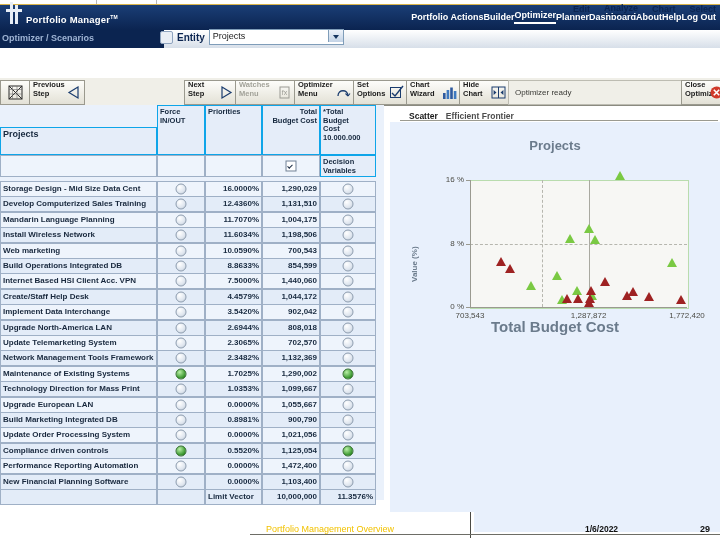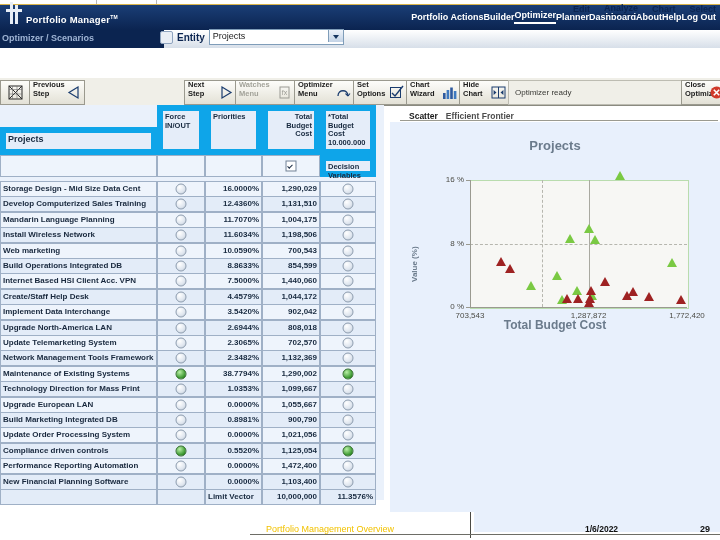--- a/index.html
+++ b/index.html
@@ -60,21 +60,21 @@
   .combo .arw:after{content:"";position:absolute;left:4px;top:6px;border-left:3px solid transparent;border-right:3px solid transparent;border-top:4px solid #111;}
 
   
   .ctabs{position:absolute;left:405px;top:105px;height:16px;display:flex;align-items:flex-end;}
   .ctab{font-size:8.5px;color:#4d4d4d;padding:0 4px;font-weight:bold;}
   .ctab.active{color:#1a1a1a;}
   .ctabline{position:absolute;left:400px;top:120px;width:318px;height:1px;background:#9a9a90;}
 
   
   .gridwrap{position:absolute;left:0;top:105px;width:384px;height:395px;background:#eaf1fb;}
-  .ghdr{position:absolute;box-sizing:border-box;border:6px solid #0ea5e9;background:#e5edf9;font-size:7.5px;font-weight:bold;color:#17293f;line-height:8.5px;padding:2px;}
+  .ghdr{position:absolute;box-sizing:border-box;border:1px solid #0ea5e9;background:#e5edf9;font-size:7.5px;font-weight:bold;color:#17293f;line-height:8.5px;padding:2px;}
   .rowlbl{position:absolute;left:0;box-sizing:border-box;width:157px;height:16px;border:1px solid #9fb0c6;background:#eef4fc;
           font-size:8px;font-weight:bold;color:#18283d;padding-left:2px;line-height:14px;white-space:nowrap;overflow:hidden;}
   .rowlbl.alt{background:#e3ecf8;}
   .cnum{position:absolute;box-sizing:border-box;height:16px;border:1px solid #9fb0c6;font-size:8px;font-weight:bold;color:#17293f;
         text-align:right;padding-right:2px;line-height:14px;background:#eef4fc;}
   .cnum.alt{background:#e3ecf8;}
   .ccell{position:absolute;box-sizing:border-box;height:16px;border:1px solid #9fb0c6;background:#eef4fc;}
   .ccell.alt{background:#e3ecf8;}
   .knob{position:absolute;left:50%;top:50%;transform:translate(-50%,-50%);width:9px;height:9px;border-radius:50%;
         background:radial-gradient(circle at 35% 30%,#ffffff,#dfe6ef 60%,#b9c3cf);border:1px solid #8d9cae;}
@@ -87,21 +87,21 @@
   .chart-title{position:absolute;left:0;top:16px;width:330px;text-align:center;font-size:13px;font-weight:bold;color:#6b7b8c;}
   .plotarea{position:absolute;left:80px;top:58px;width:217px;height:127px;background:#f7f7f4;border:1px solid #b9dcae;}
   .axisL{position:absolute;left:80px;top:58px;width:1px;height:127px;background:#9a9a90;}
   .axisB{position:absolute;left:80px;top:185px;width:217px;height:1px;background:#9a9a90;}
   .gl{position:absolute;background:transparent;}
   .gl.v{border-left:1px dashed #b6b6ae;height:127px;top:58px;}
   .gl.h{border-top:1px dashed #b6b6ae;width:217px;left:80px;}
   .gl.vs{border-left:1px solid #a9a9a0;height:127px;top:58px;}
   .ytick{position:absolute;font-size:8px;color:#4c4c46;text-align:right;width:34px;}
   .xtick{position:absolute;font-size:8px;color:#4c4c46;text-align:center;width:70px;}
-  .xlabel{position:absolute;width:330px;text-align:center;font-size:12px;font-weight:bold;color:#6b7b8c;}
+  .xlabel{position:absolute;width:330px;text-align:center;font-size:15px;font-weight:bold;color:#6b7b8c;}
   .ylabel{position:absolute;font-size:8px;font-weight:bold;color:#6b7b8c;transform:rotate(-90deg);transform-origin:left top;white-space:nowrap;}
   .pt{position:absolute;width:0;height:0;border-left:5px solid transparent;border-right:5px solid transparent;}
   .pt.g{border-bottom:9px solid #7ac943;}
   .pt.r{border-bottom:9px solid #9e2222;}
   .tickm{position:absolute;width:4px;height:1px;background:#9a9a90;}
 
   
   .footer-line{position:absolute;left:250px;top:534px;width:470px;height:1px;background:#6d6d66;}
   .foot-txt{position:absolute;left:266px;top:524px;font-size:9px;color:#f2c200;}
   .foot-date{position:absolute;left:585px;top:524px;font-size:8.5px;font-weight:bold;color:#111;}
@@ -388,21 +388,21 @@
       </div>
       <div class="cnum alt" style="left:205px;top:245.4px;width:57px;height:16px;line-height:14.4px;">2.3482%</div>
       <div class="cnum alt" style="left:262px;top:245.4px;width:58px;height:16px;line-height:14.4px;">1,132,369</div>
       <div class="ccell alt" style="left:320px;top:245.4px;width:56px;height:16px;">
         <span class="knob"></span>
       </div>
       <div class="rowlbl" style="top:260.8px;height:16px;line-height:14.4px;">Maintenance of Existing Systems</div>
       <div class="ccell" style="left:157px;top:260.8px;width:48px;height:16px;">
         <span class="knob on"></span>
       </div>
-      <div class="cnum" style="left:205px;top:260.8px;width:57px;height:16px;line-height:14.4px;">38.7794%</div>
+      <div class="cnum" style="left:205px;top:260.8px;width:57px;height:16px;line-height:14.4px;">1.7025%</div>
       <div class="cnum" style="left:262px;top:260.8px;width:58px;height:16px;line-height:14.4px;">1,290,002</div>
       <div class="ccell" style="left:320px;top:260.8px;width:56px;height:16px;">
         <span class="knob on"></span>
       </div>
       <div class="rowlbl alt" style="top:276.20000000000005px;height:16px;line-height:14.4px;">Technology Direction for Mass Print</div>
       <div class="ccell alt" style="left:157px;top:276.20000000000005px;width:48px;height:16px;">
         <span class="knob"></span>
       </div>
       <div class="cnum alt" style="left:205px;top:276.20000000000005px;width:57px;height:16px;line-height:14.4px;">1.0353%</div>
       <div class="cnum alt" style="left:262px;top:276.20000000000005px;width:58px;height:16px;line-height:14.4px;">1,099,667</div>

